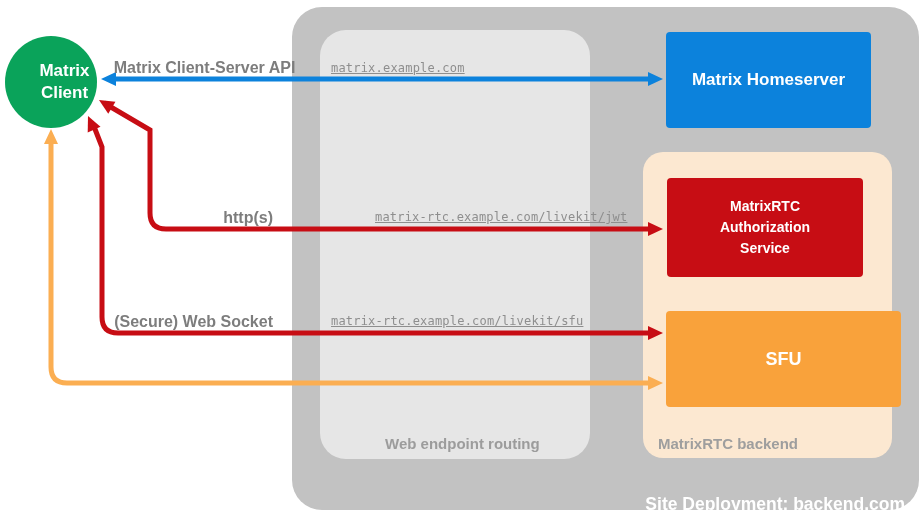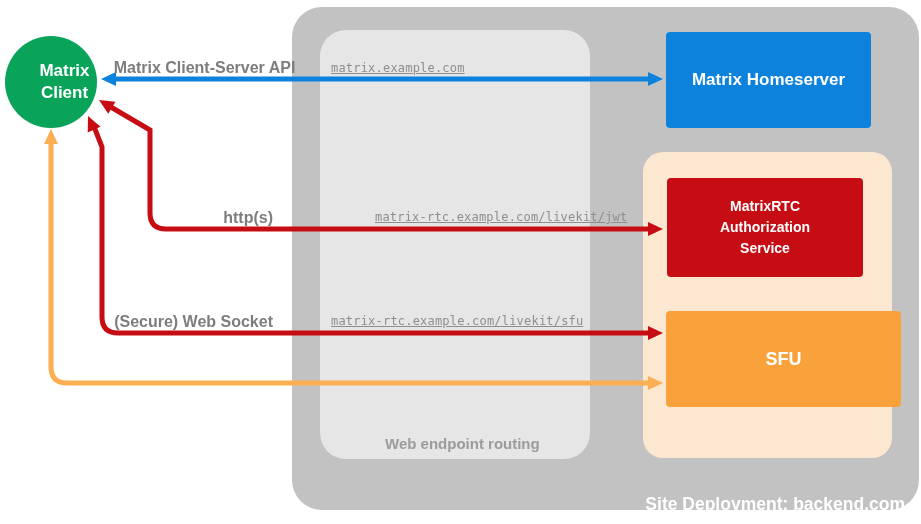--- a/index.html
+++ b/index.html
@@ -123,15 +123,16 @@
   </div>
   <div class="node sfu">
     <span>SFU</span>
   </div>
 
   <div class="arrow-label lbl-api">Matrix Client-Server API</div>
   <div class="arrow-label lbl-https">http(s)</div>
   <div class="arrow-label lbl-ws">(Secure) Web Socket</div>
 
   <div class="routing-label">Web endpoint routing</div>
+  <div class="backend-label">MatrixRTC backend</div>
   <div class="site-label">Site Deployment: backend.com</div>
 
 </div>
 
 </body></html>

